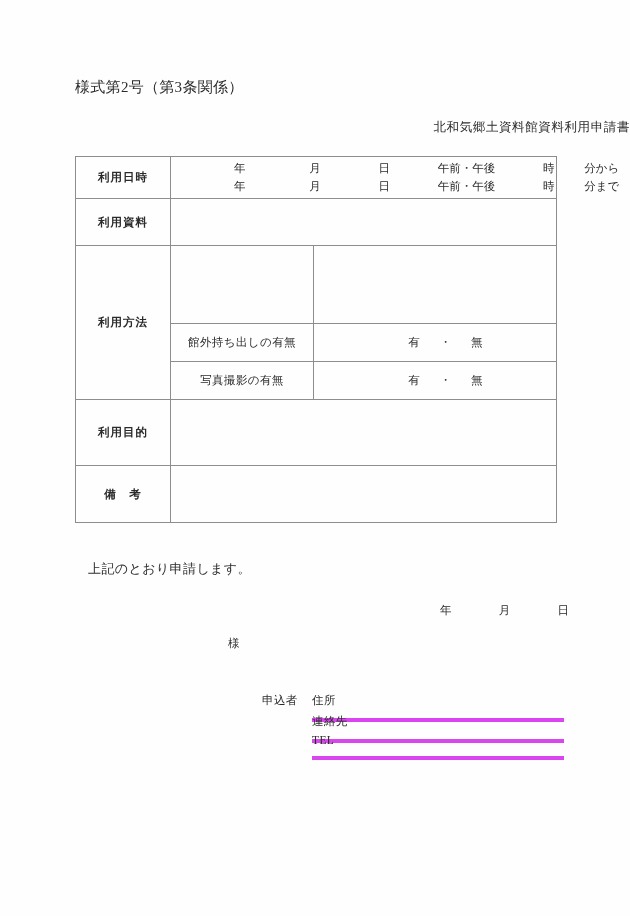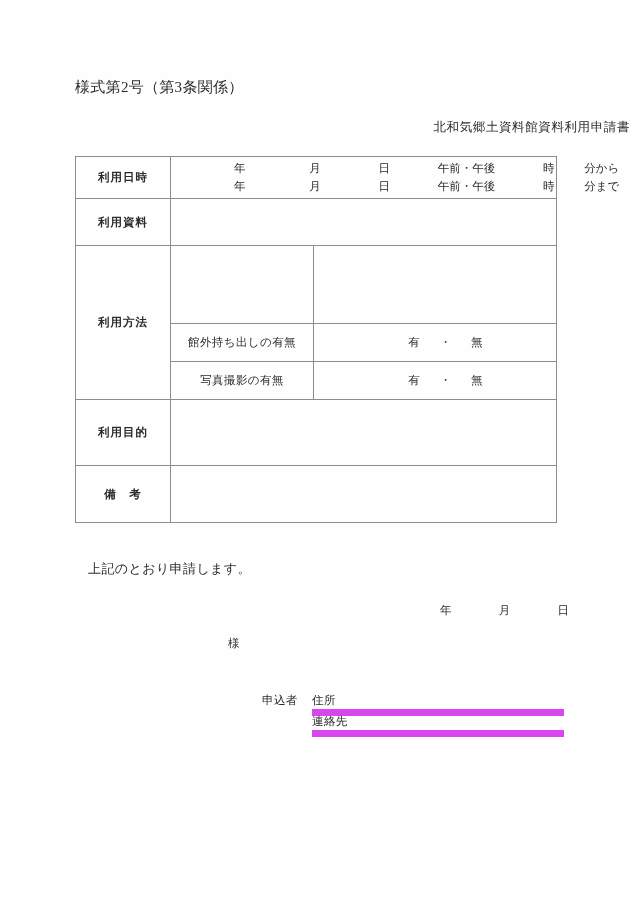--- a/index.html
+++ b/index.html
@@ -134,22 +134,22 @@
     margin-left: 24px;
   }
   .applicant-title {
     width: 50px;
     white-space: nowrap;
     letter-spacing: 0.4px;
   }
   .applicant-title.blank { visibility: hidden; }
   .applicant-field {
     width: 252px;
-    border-bottom: 7px solid #d946ef;
-    padding-bottom: 1px;
+    border-bottom: 4px solid #d946ef;
+    padding-bottom: 10px;
     white-space: nowrap;
     letter-spacing: 0.4px;
   }
 </style>
 </head>
 <body>
 
 <div class="page">
 
   <div class="form-code">様式第2号（第3条関係）</div>
@@ -256,15 +256,19 @@
 
   <div class="applicant-block">
     <div class="applicant-row">
       <span class="applicant-title">申込者</span>
       <span class="applicant-field">住所</span>
     </div>
     <div class="applicant-row">
       <span class="applicant-title blank">申込者</span>
       <span class="applicant-field">連絡先</span>
     </div>
+    <div class="applicant-row">
+      <span class="applicant-title blank">申込者</span>
+      <span class="applicant-field">TEL</span>
+    </div>
   </div>
 
 </div>
 
 </body></html>

